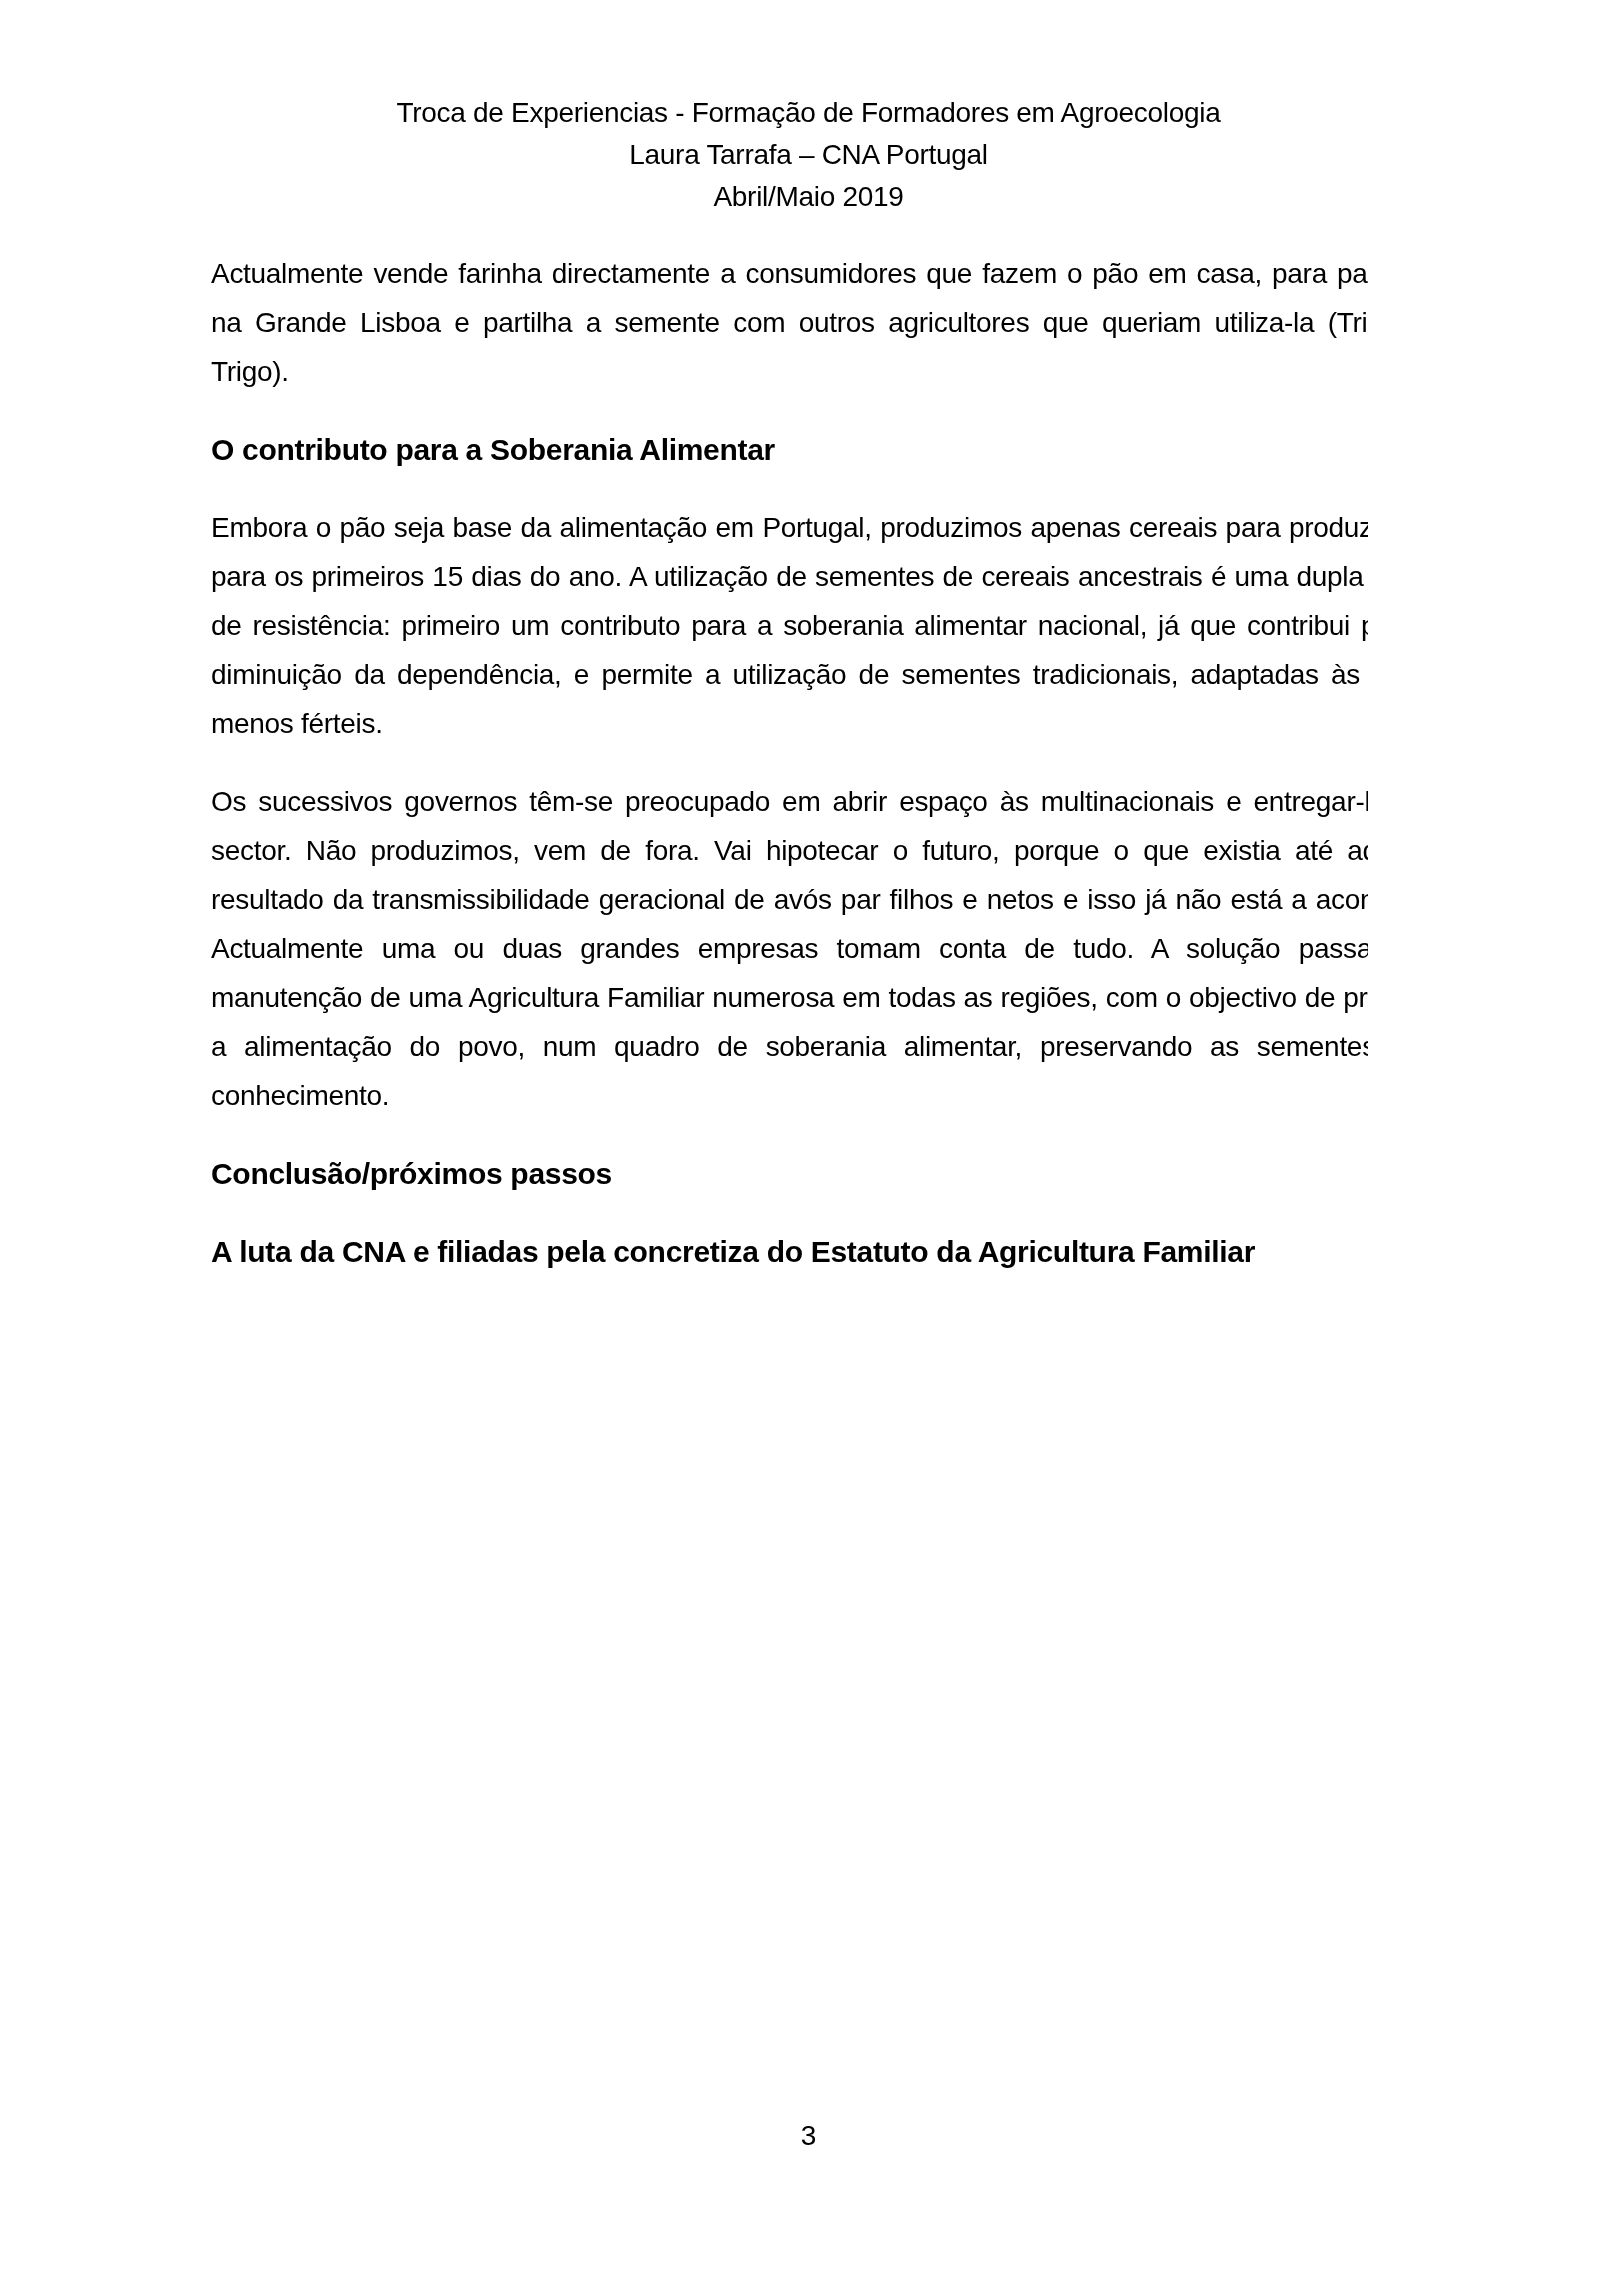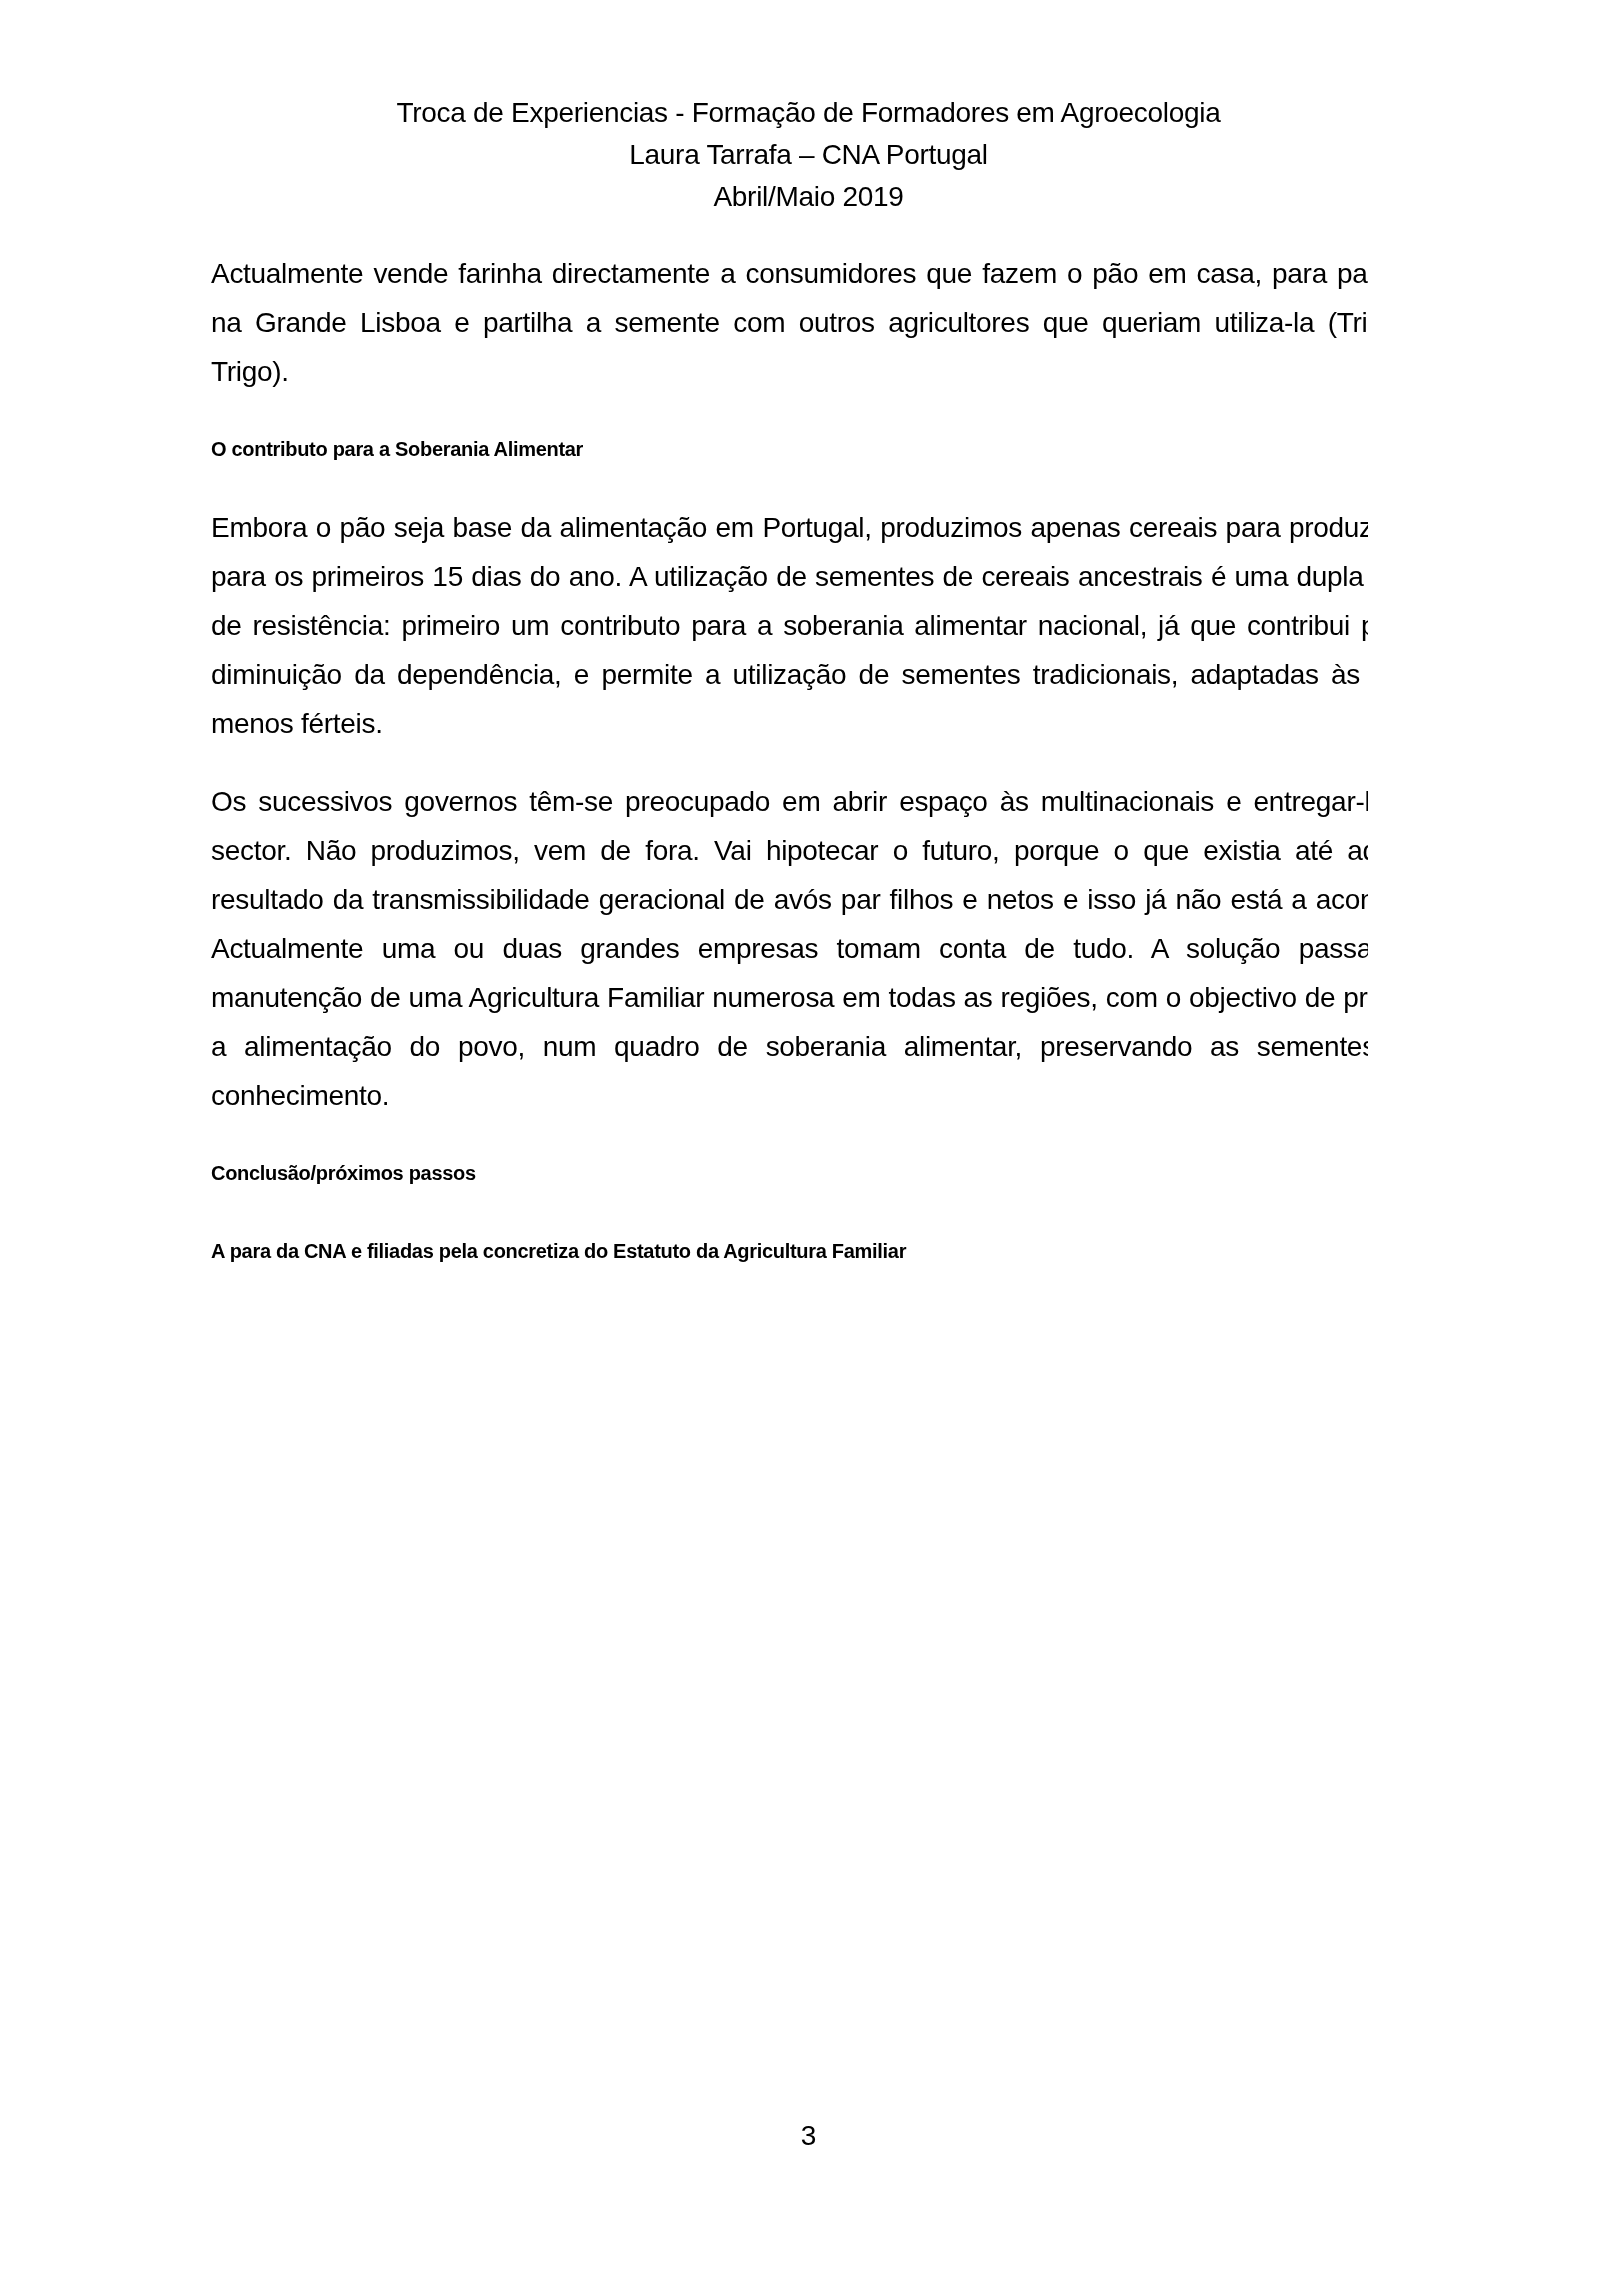--- a/index.html
+++ b/index.html
@@ -38,21 +38,21 @@
     letter-spacing: -0.3px;
   }
   .doc-body p.para {
     margin: 0 0 29px 0;
     line-height: 49px;
     text-align: justify;
   }
   .doc-body h2.heading {
     margin: 0 0 29px 0;
     line-height: 49px;
-    font-size: 20px;
+    font-size: 30px;
     font-weight: bold;
     text-align: left;
   }
   .doc-footer {
     position: absolute;
     top: 2111px;
     left: 193px;
     width: 1231px;
     text-align: center;
     font-size: 28px;
@@ -75,21 +75,21 @@
 
     <h2 class="heading">O contributo para a Soberania Alimentar</h2>
 
     <p class="para">Embora o pão seja base da alimentação em Portugal, produzimos apenas cereais para produzir pão para os primeiros 15 dias do ano. A utilização de sementes de cereais ancestrais é uma dupla forma de resistência: primeiro um contributo para a soberania alimentar nacional, já que contribui para a diminuição da dependência, e permite a utilização de sementes tradicionais, adaptadas às terras menos férteis.</p>
 
     <p class="para">Os sucessivos governos têm-se preocupado em abrir espaço às multinacionais e entregar-lhes o sector. Não produzimos, vem de fora. Vai hipotecar o futuro, porque o que existia até aqui foi resultado da transmissibilidade geracional de avós par filhos e netos e isso já não está a acontecer. Actualmente uma ou duas grandes empresas tomam conta de tudo. A solução passa pela manutenção de uma Agricultura Familiar numerosa em todas as regiões, com o objectivo de produzir a alimentação do povo, num quadro de soberania alimentar, preservando as sementes e o conhecimento.</p>
 
     <h2 class="heading">Conclusão/próximos passos</h2>
 
 
-    <h2 class="heading">A para da CNA e filiadas pela concretiza do Estatuto da Agricultura Familiar</h2>
+    <h2 class="heading">A luta da CNA e filiadas pela concretiza do Estatuto da Agricultura Familiar</h2>
 
   </main>
 
   <footer class="doc-footer">
     <span>3</span>
   </footer>
 
 </div>
 
 

